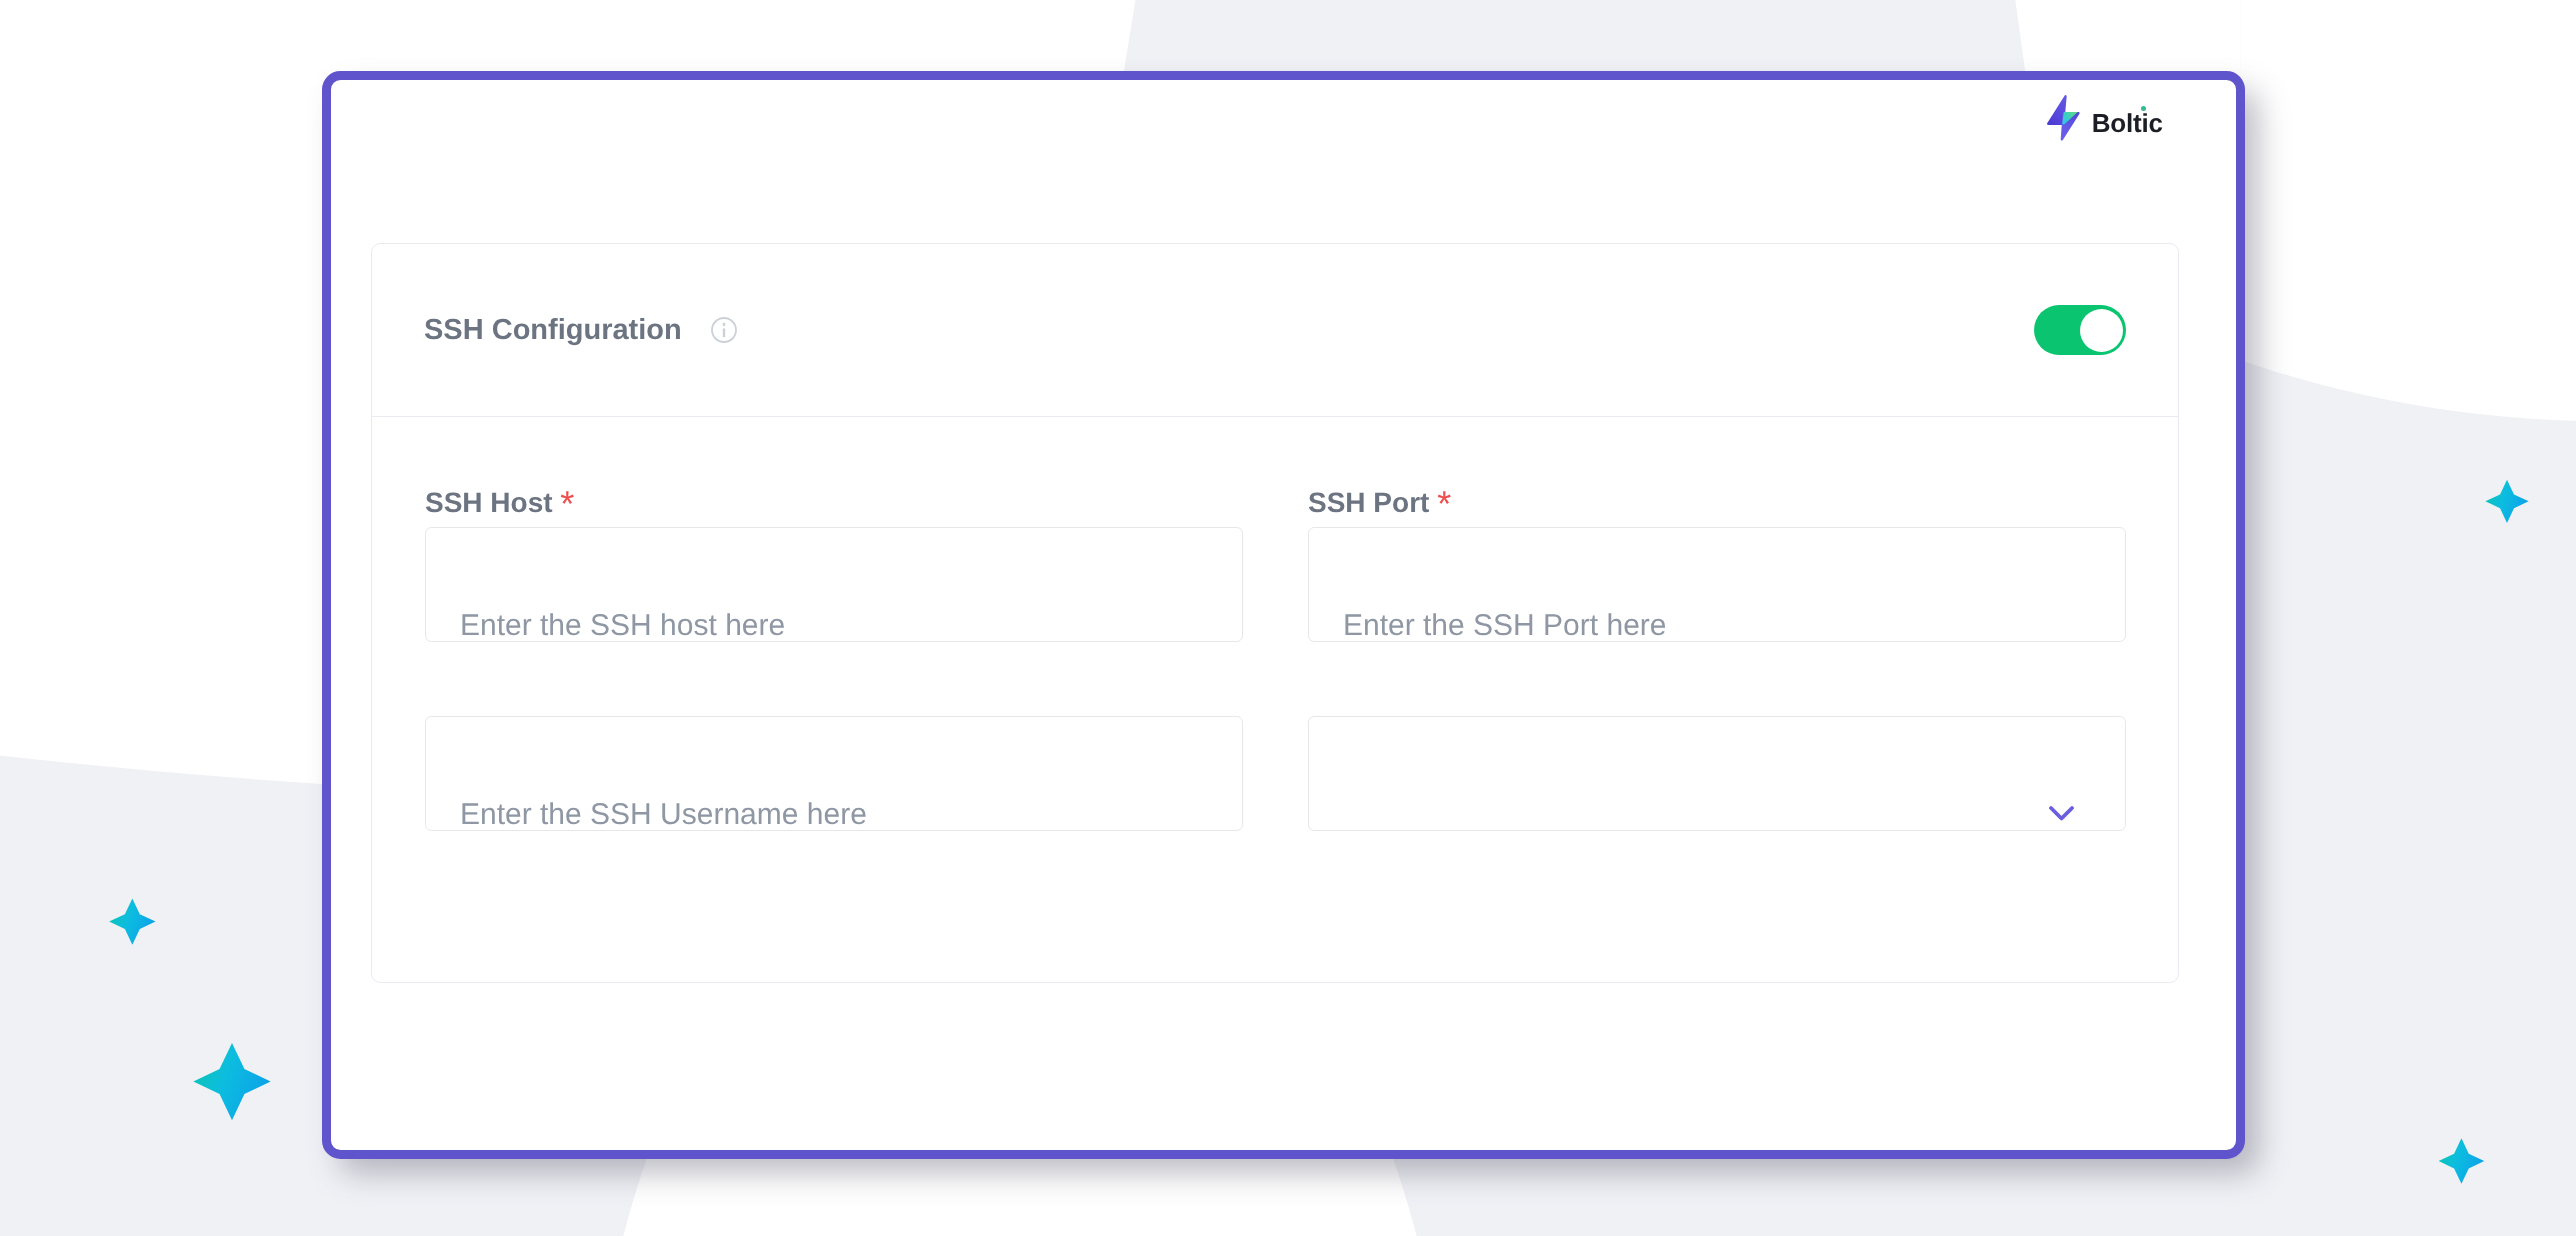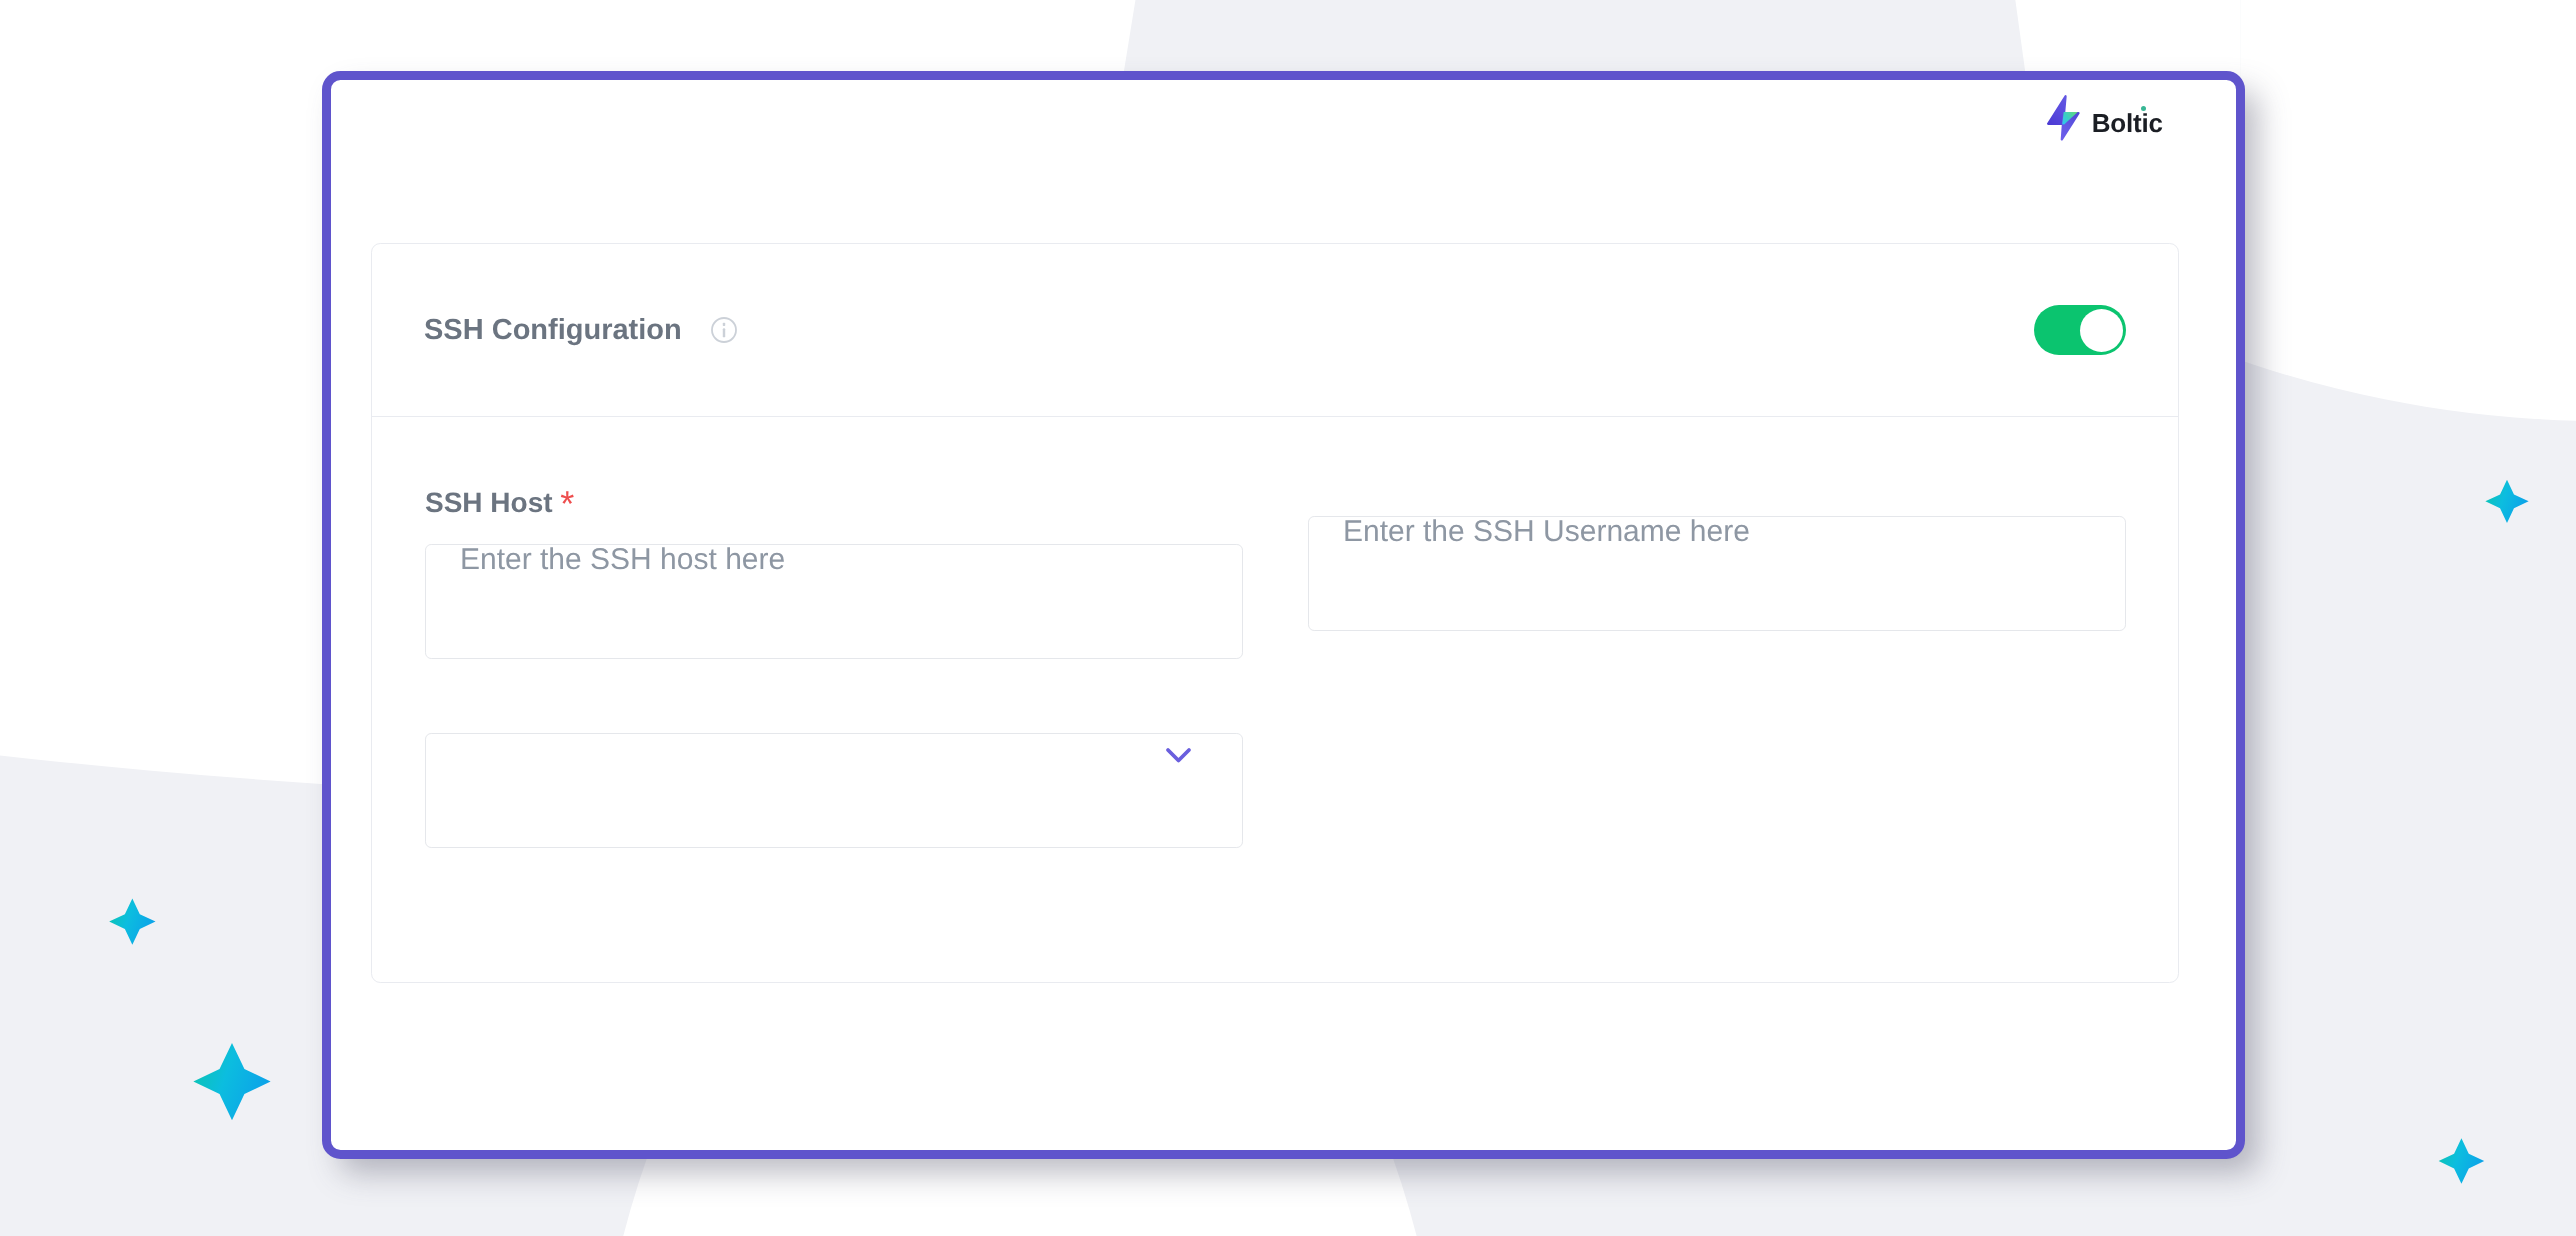--- a/index.html
+++ b/index.html
@@ -43,22 +43,22 @@
   .toggle .knob { position:absolute; right:3.5px; top:3.7px; width:43px; height:43px; border-radius:50%; background:#fff; }
 
   .panel-body { position:relative; padding:0 53px; display:grid;
                 grid-template-columns:818px 818px; column-gap:65px; row-gap:0;
                 padding-top:72px; }
   .field { height:217px; }
   .field-label { font-size:28px; line-height:1; font-weight:700; color:#6B7480; letter-spacing:0;
                  height:28px; }
   .req { color:#EE4E4E; font-weight:400; font-size:36px; line-height:0;
          position:relative; top:3.9px; display:inline-block; }
-  .input { position:relative; height:115px; margin-top:27px;
-           border:1.3px solid #E5E7EB; border-radius:6.2px; display:flex; align-items:flex-start;
+  .input { position:relative; height:115px; margin-top:10px;
+           border:1.3px solid #E5E7EB; border-radius:6.2px; display:flex; align-items:flex-end;
            padding:0 34px; font-size:30px; line-height:1; font-weight:400; color:#8E97A3; }
   .input.select { justify-content:flex-end; padding-right:46px; }
   .chev { width:35px; height:35px; display:block; margin-top:3.1px; }
 </style>
 </head>
 <body>
 
 <div class="bg">
   <svg width="2576" height="1236" viewBox="0 0 3334 1600" fill="none" xmlns="http://www.w3.org/2000/svg">
     <defs>
@@ -133,20 +133,26 @@
       </div>
     </div>
     <div class="panel-body" id="fieldsHost">
   <div class="field">
     <div class="field-label"><span class="lbl">SSH Host</span> <span class="req">*</span></div>
     <div class="input">
             <span class="ph">Enter the SSH host here</span>
           </div>
   </div>
 
+  <div class="field">
+    <div class="field-label"><span class="lbl">SSH Port</span> <span class="req">*</span></div>
+    <div class="input">
+            <span class="ph">Enter the SSH Port here</span>
+          </div>
+  </div>
 
   <div class="field">
     <div class="input">
             <span class="ph">Enter the SSH Username here</span>
           </div>
   </div>
 
   <div class="field">
     <div class="input select">
             <span class="ph"></span>

